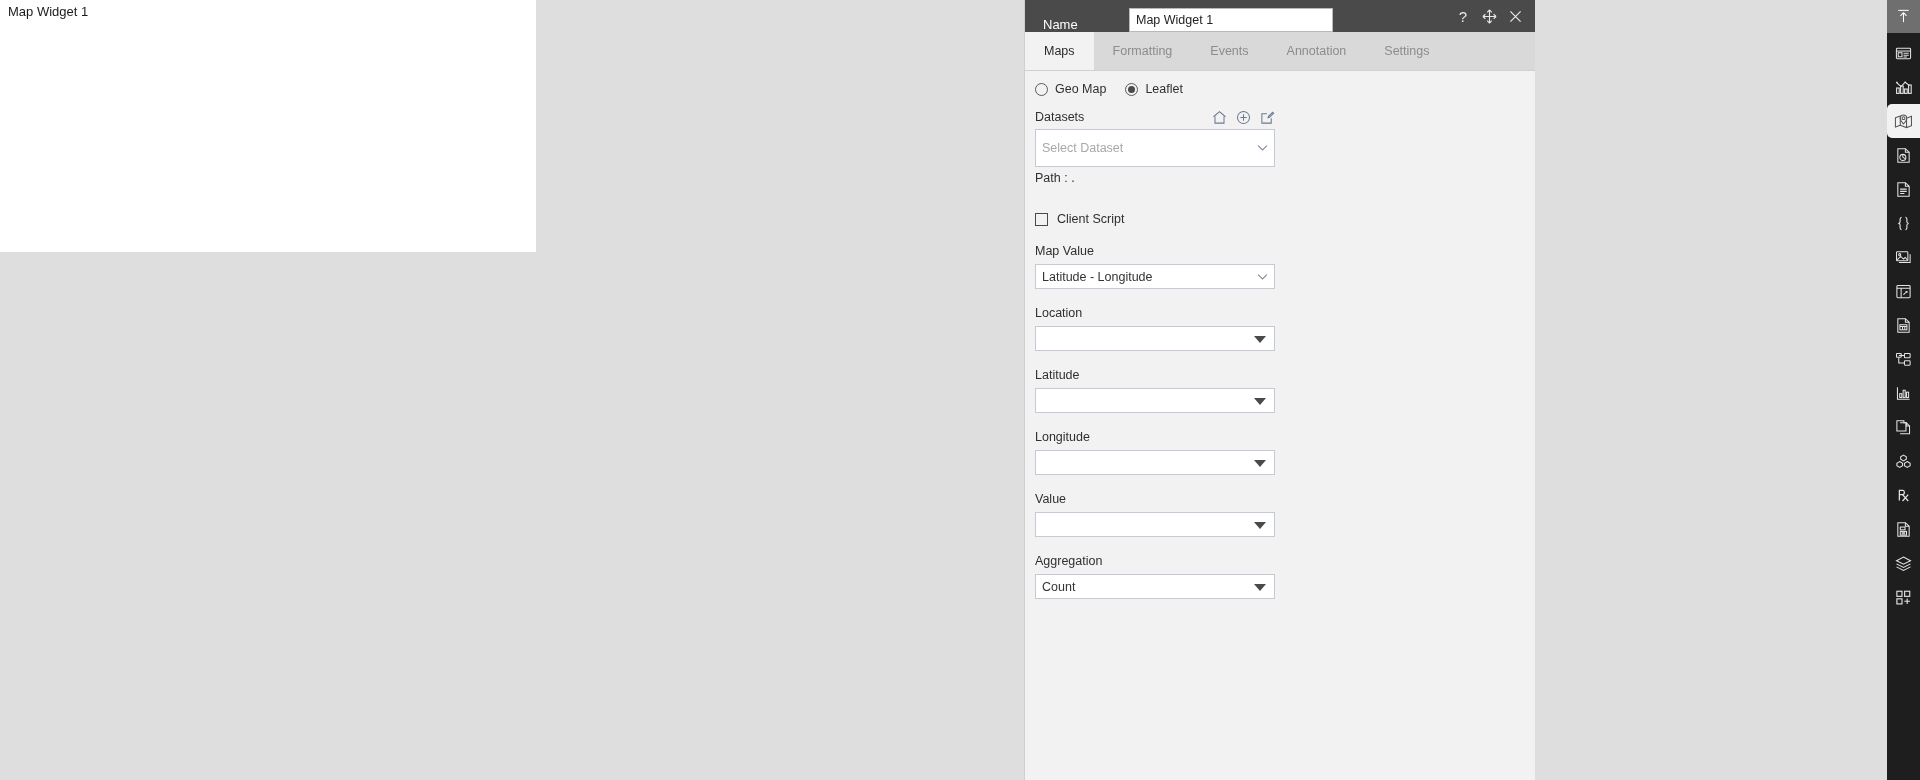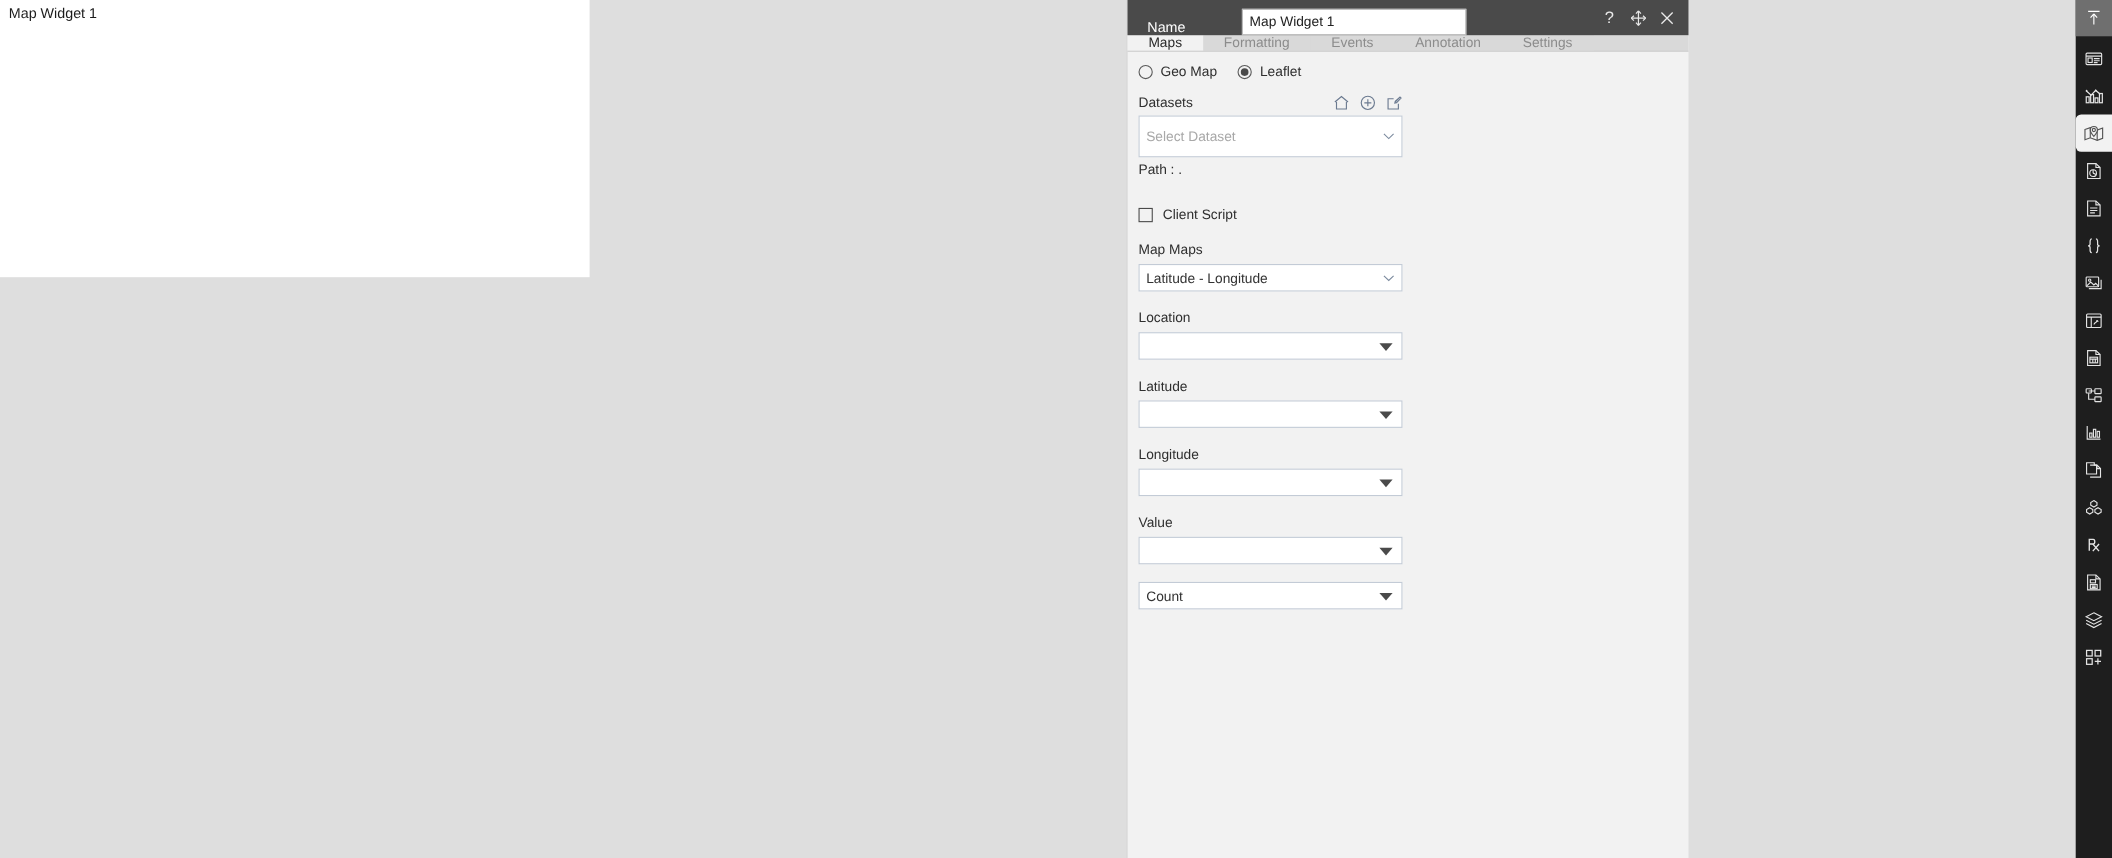--- a/index.html
+++ b/index.html
@@ -67,21 +67,21 @@
     display: flex; align-items: center; justify-content: center;
     color: #e8e8e8; cursor: pointer;
   }
   .hdr-icon svg { display: block; }
   #help-icon { font-size: 15px; line-height: 15px; font-weight: 400; }
   #close-icon { font-size: 15px; line-height: 15px; }
 
   
   #tab-bar {
     display: flex; align-items: stretch;
-    height: 15px;
+    height: 39px;
     background: #d9d9d9;
     border-bottom: 1px solid #cfcfcf;
   }
   .tab {
     display: flex; align-items: center; justify-content: center;
     font-size: 12.5px;
     color: #8c8c8c;
     padding: 0 19px;
     cursor: pointer;
     background: #d9d9d9;
@@ -299,21 +299,21 @@
       </div>
 
       <div id="path-text">Path :  .</div>
 
       <div id="clientscript-row">
         <span class="checkbox"></span>
         <span class="field-label">Client Script</span>
       </div>
 
       <div class="field-group">
-        <span class="field-label">Map Maps</span>
+        <span class="field-label">Map Value</span>
         <div class="select-box tall">
           <span>Latitude - Longitude</span>
           <svg class="chev" viewBox="0 0 14 9" fill="none" stroke="currentColor" stroke-width="1.3">
             <path d="M1.4 1.6 L7 7 L12.6 1.6"></path>
           </svg>
         </div>
       </div>
 
       <div class="field-group">
         <span class="field-label">Location</span>
@@ -341,20 +341,21 @@
 
       <div class="field-group">
         <span class="field-label">Value</span>
         <div class="select-box tall">
           <span></span>
           <span class="tri"></span>
         </div>
       </div>
 
       <div class="field-group">
+        <span class="field-label">Aggregation</span>
         <div class="select-box tall">
           <span>Count</span>
           <span class="tri"></span>
         </div>
       </div>
 
     </div>
   </div>
 
   <div id="icon-rail">

